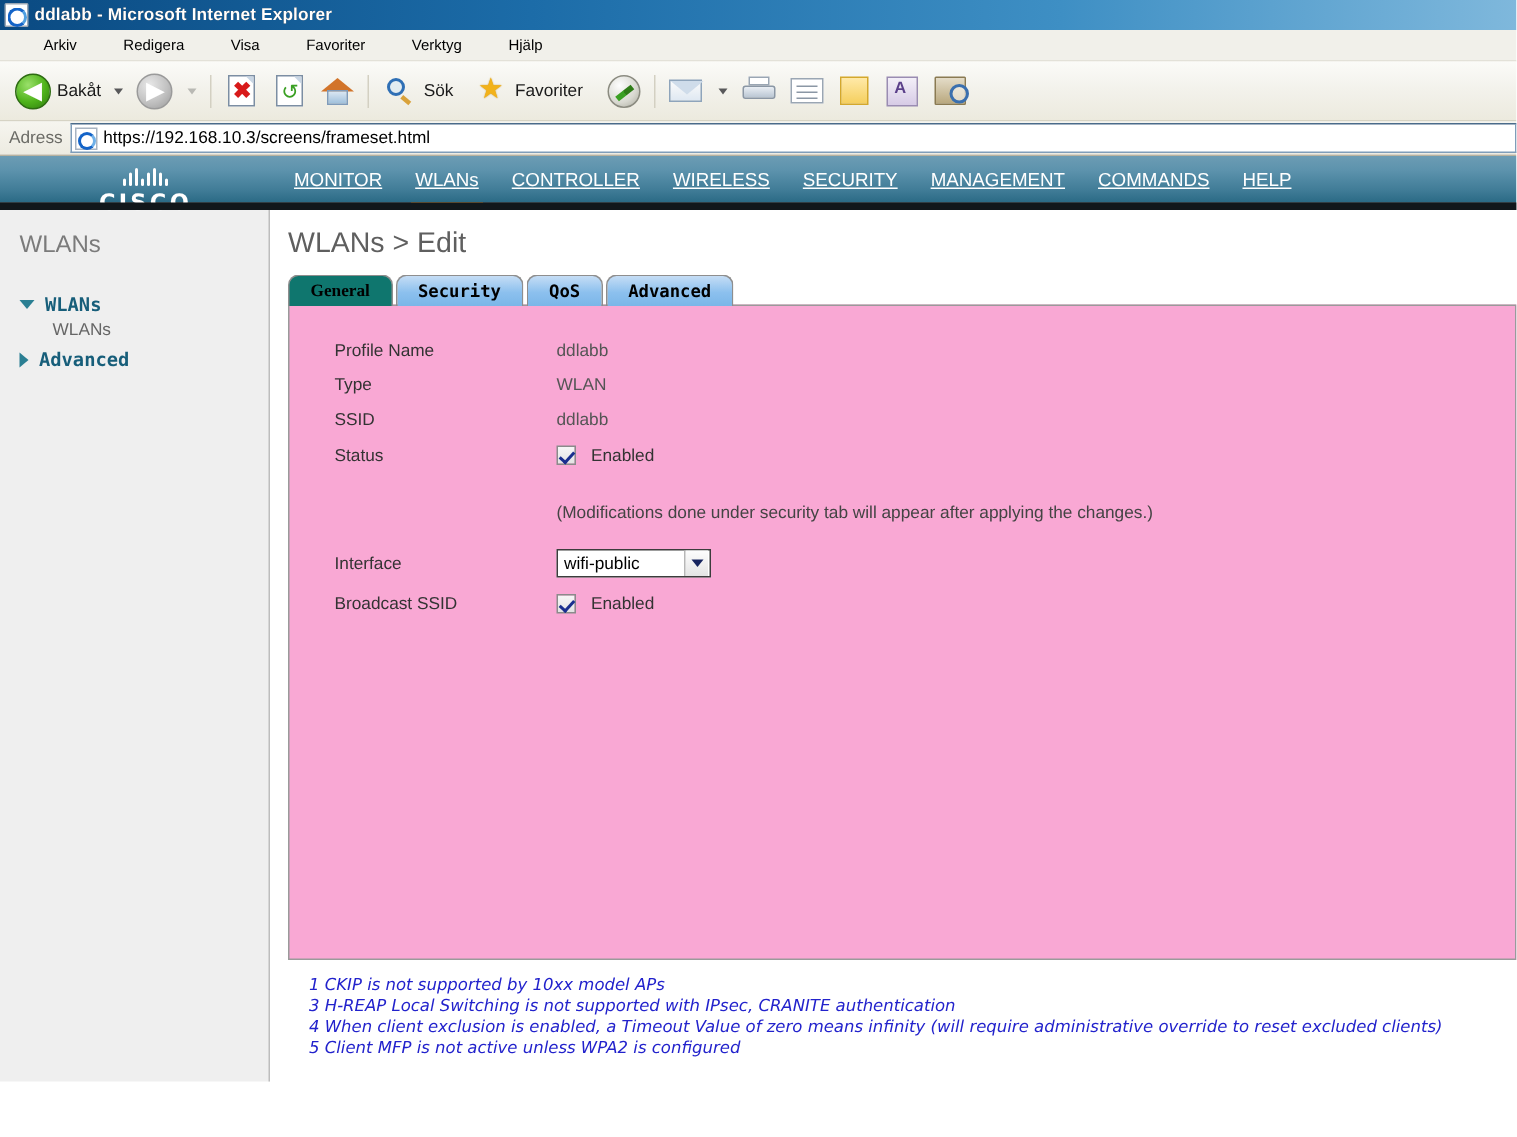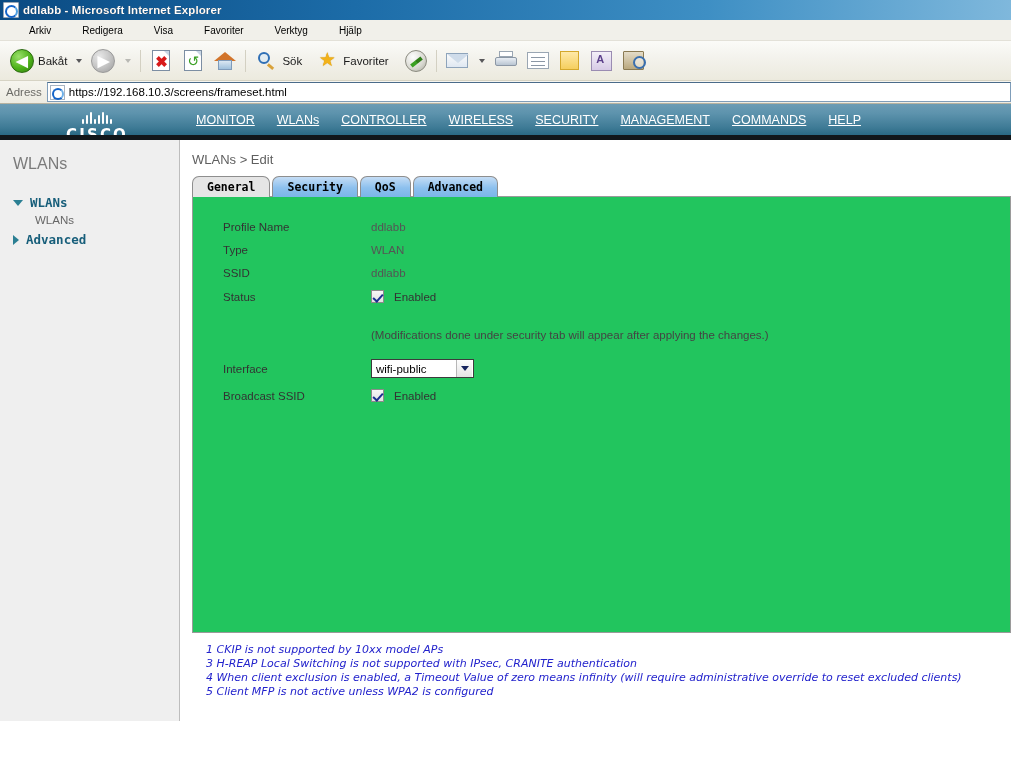--- a/index.html
+++ b/index.html
@@ -340,47 +340,48 @@
     cursor: default;
   }
 
   #content {
     flex: 1;
     background: #ffffff;
     padding: 12px 0 0 12px;
     position: relative;
   }
   .crumb {
-    color: #5f5f5f; font-size: 13px;
+    color: #5f5f5f; font-size: 19px;
     margin-bottom: 8px;
   }
   .tabs { display: flex; align-items: flex-end; height: 22px; position: relative; z-index: 2; }
   .tab {
     height: 21px;
     padding: 0 14px;
     display: flex; align-items: center; justify-content: center;
     font-family: "DejaVu Sans Mono", monospace;
     font-size: 11.5px; font-weight: bold;
     color: #000000;
     border: 1px solid #8e8e8e;
     border-bottom: none;
     border-top-left-radius: 7px;
     border-top-right-radius: 7px;
     background: linear-gradient(to bottom,#c5ddf5 0%, #8cc0ee 55%, #7bb6e8 100%);
     margin-right: 2px;
     cursor: default;
   }
   .tab.active {
-    background: #e5e5e5;
+    background: #0f766e;
     border-color: #8e8e8e;
     color: #000000;
+    font-family: Liberation Serif, serif;
   }
   .panel {
     border: 1px solid #9a9a9a;
-    background: #22c55e;
+    background: #f9a8d4;
     margin-top: -1px;
     margin-right: 0;
     height: 437px;
     position: relative;
   }
   .form {
     padding: 24px 0 0 30px;
   }
   .frow { display: flex; align-items: center; margin-bottom: 11px; }
   .flabel {

